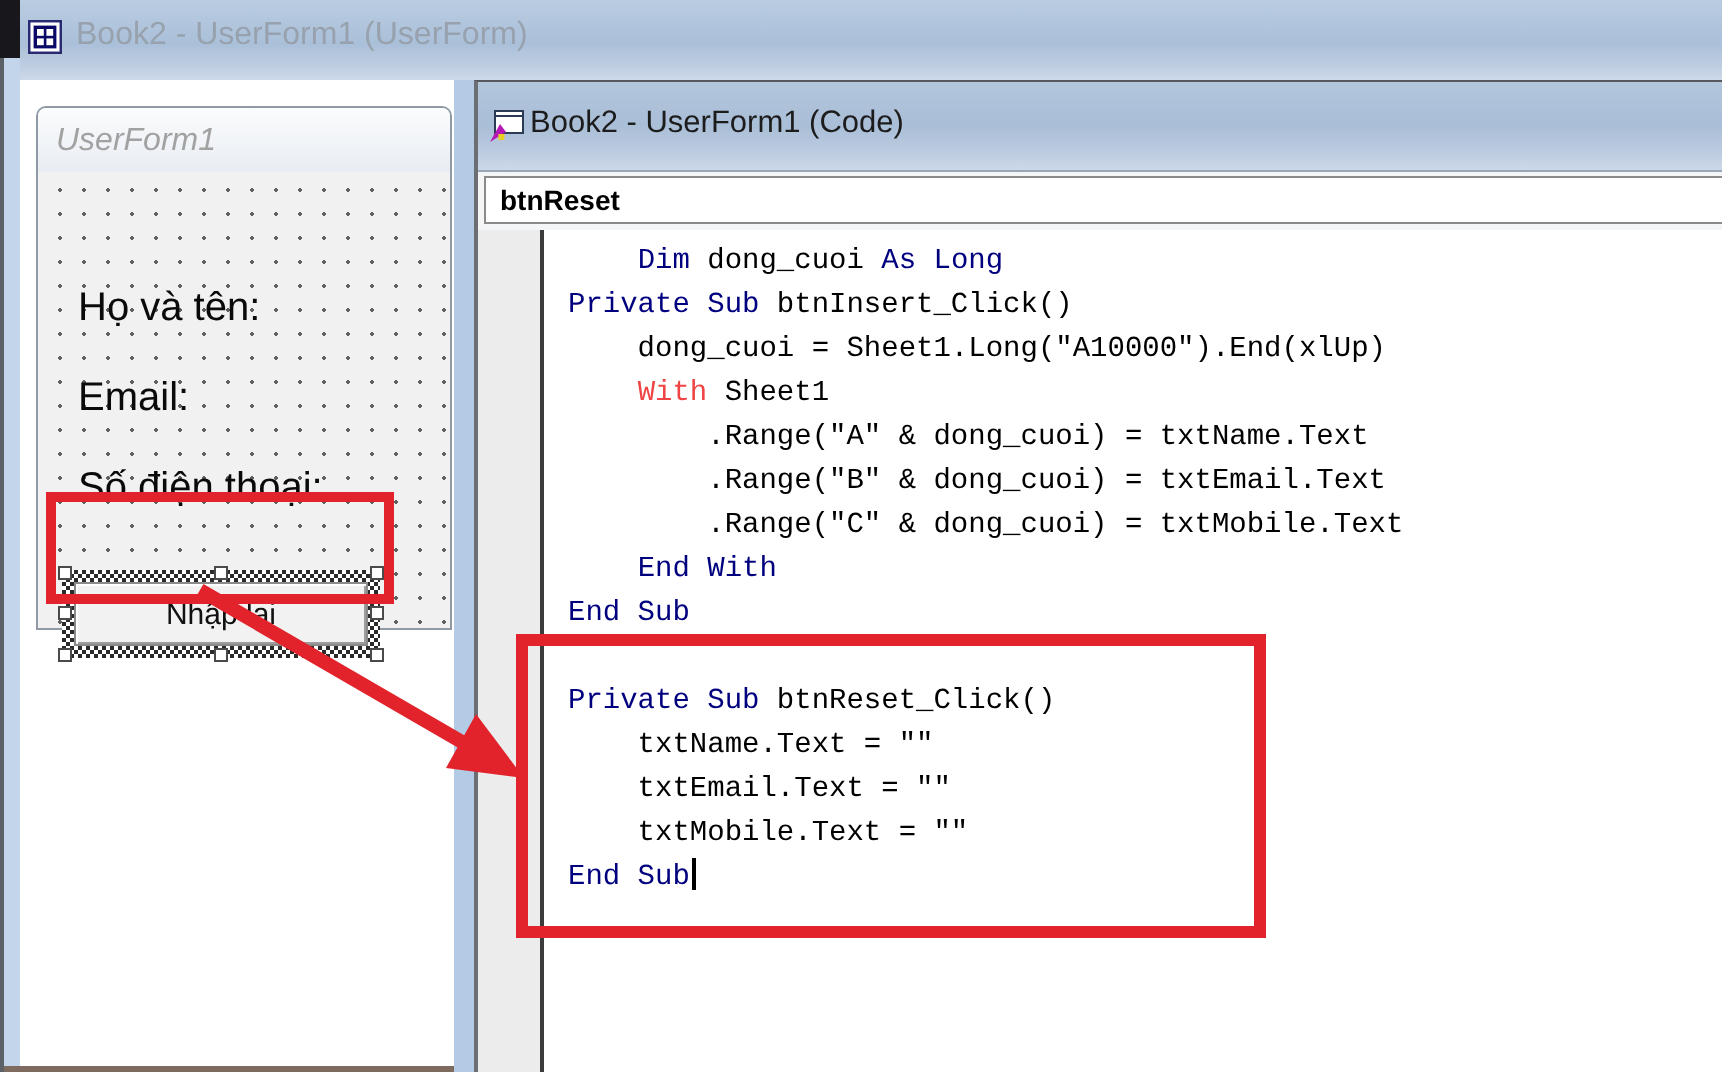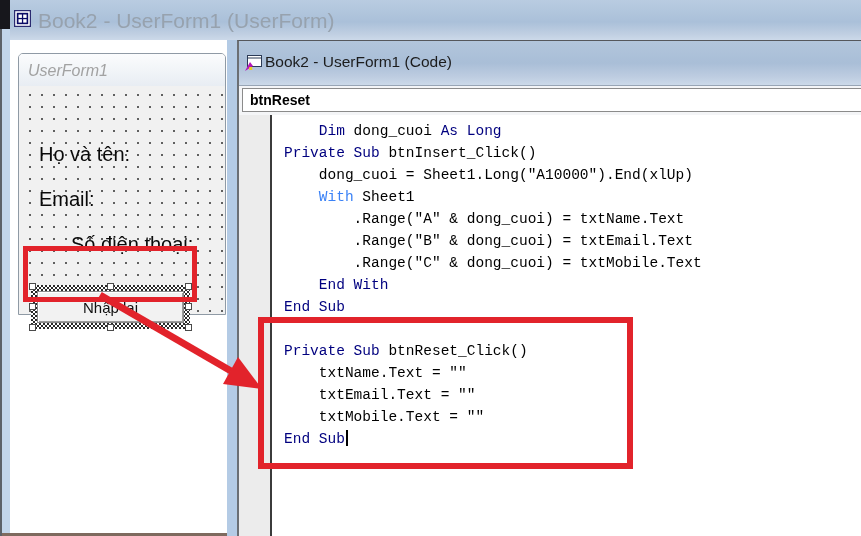--- a/index.html
+++ b/index.html
@@ -5,38 +5,38 @@
   html,body{margin:0;padding:0;background:#fff;}
   .stage{position:relative;width:861px;height:536px;overflow:hidden;
          font-family:"Liberation Sans","DejaVu Sans",sans-serif;background:#fff;}
 
   
   .parent-corner{position:absolute;left:0;top:0;width:10px;height:29px;background:#17171c;}
   .left-edge{position:absolute;left:0;top:29px;width:2px;height:507px;background:#5c6168;}
   .left-frame{position:absolute;left:2px;top:29px;width:8px;height:505px;background:#c2d5ea;}
   .designer-titlebar{position:absolute;left:10px;top:0;width:851px;height:40px;
       background:linear-gradient(180deg,#b9cce1 0%,#aac0d9 55%,#c0cfe2 85%,#ccd9e9 100%);}
-  .designer-title-text{position:absolute;left:28px;top:9px;font-size:21px;color:#97a2ae;}
+  .designer-title-text{position:absolute;left:28px;top:9px;font-size:16px;color:#97a2ae;}
   .designer-icon{position:absolute;left:4px;top:10px;width:17px;height:17px;}
   .designer-client{position:absolute;left:10px;top:40px;width:217px;height:494px;background:#ffffff;}
   .bottom-line{position:absolute;left:2px;top:533px;width:420px;height:3px;background:#7e6a5e;}
 
   
   .userform{position:absolute;left:18px;top:53px;width:208px;height:262px;
       border:1px solid #8f9aa5;border-radius:5px 5px 0 0;background:#f1f1f1;box-sizing:border-box;}
   .uf-titlebar{position:absolute;left:0;top:0;right:0;height:32px;border-radius:4px 4px 0 0;
       background:linear-gradient(180deg,#fbfcfd,#e8edf3);font-style:italic;}
   .uf-title-text{position:absolute;left:9px;top:8px;font-size:16px;color:#a2a2a2;}
   .uf-client{position:absolute;left:0;top:32px;right:0;bottom:0;background:#f1f1f1;
       background-image:radial-gradient(#606060 0.9px,transparent 1px);
       background-size:12px 12px;background-position:5px 3px;}
   .form-label{position:absolute;left:20px;font-size:20px;color:#0a0a0a;white-space:nowrap;}
   .form-label:nth-child(1){top:57px;}
   .form-label:nth-child(2){top:102px;}
-  .form-label:nth-child(3){top:147px;margin-left:32px;}
+  .form-label:nth-child(3){top:147px;}
 
   
   .sel-hatch{position:absolute;left:30px;top:252px;width:159px;height:44px;
       background:repeating-conic-gradient(#2a2a2a 0% 25%, #ffffff 0% 50%) 0 0/4px 4px;}
   .reset-button{position:absolute;left:6px;top:6px;right:6px;bottom:6px;background:#f2f2f2;
       border:1px solid #8a8a8a;box-shadow:inset 1px 1px 0 #ffffff, inset -1px -1px 0 #9d9d9d;
       display:flex;align-items:center;justify-content:center;font-size:15px;color:#111;}
   .handle{position:absolute;width:7px;height:7px;background:#fff;border:1px solid #4a4a4a;box-sizing:border-box;}
   .h-tl{left:-2px;top:-2px;} .h-tc{left:50%;margin-left:-4px;top:-2px;} .h-tr{right:-2px;top:-2px;}
   .h-ml{left:-2px;top:50%;margin-top:-4px;} .h-mr{right:-2px;top:50%;margin-top:-4px;}
@@ -134,21 +134,21 @@
       </div>
       <div class="cw-combo-row">
         <div class="proc-combo">btnReset</div>
       </div>
       <div class="cw-code">
         <div class="margin-bar"></div>
         <div class="code-editor">
             <div class="code-line"><span class="tx">    </span><span class="kw" style="color: rgb(0, 0, 127);">Dim</span><span class="tx"> dong_cuoi </span><span class="kw" style="color: rgb(0, 0, 127);">As Long</span></div>
             <div class="code-line"><span class="kw" style="color: rgb(0, 0, 127);">Private Sub</span><span class="tx"> btnInsert_Click()</span></div>
             <div class="code-line"><span class="tx">    dong_cuoi = Sheet1.Long("A10000").End(xlUp)</span></div>
-            <div class="code-line"><span class="tx">    </span><span class="kw" style="color: #3b82f6;">With</span><span class="tx"> Sheet1</span></div>
+            <div class="code-line"><span class="tx">    </span><span class="kw" style="color: #ef4444;">With</span><span class="tx"> Sheet1</span></div>
             <div class="code-line"><span class="tx">        .Range("A" &amp; dong_cuoi) = txtName.Text</span></div>
             <div class="code-line"><span class="tx">        .Range("B" &amp; dong_cuoi) = txtEmail.Text</span></div>
             <div class="code-line"><span class="tx">        .Range("C" &amp; dong_cuoi) = txtMobile.Text</span></div>
             <div class="code-line"><span class="tx">    </span><span class="kw" style="color: rgb(0, 0, 127);">End With</span></div>
             <div class="code-line"><span class="kw" style="color: rgb(0, 0, 127);">End Sub</span></div>
             <div class="code-line"></div>
             <div class="code-line"><span class="kw" style="color: rgb(0, 0, 127);">Private Sub</span><span class="tx"> btnReset_Click()</span></div>
             <div class="code-line"><span class="tx">    txtName.Text = ""</span></div>
             <div class="code-line"><span class="tx">    txtEmail.Text = ""</span></div>
             <div class="code-line"><span class="tx">    txtMobile.Text = ""</span></div>

